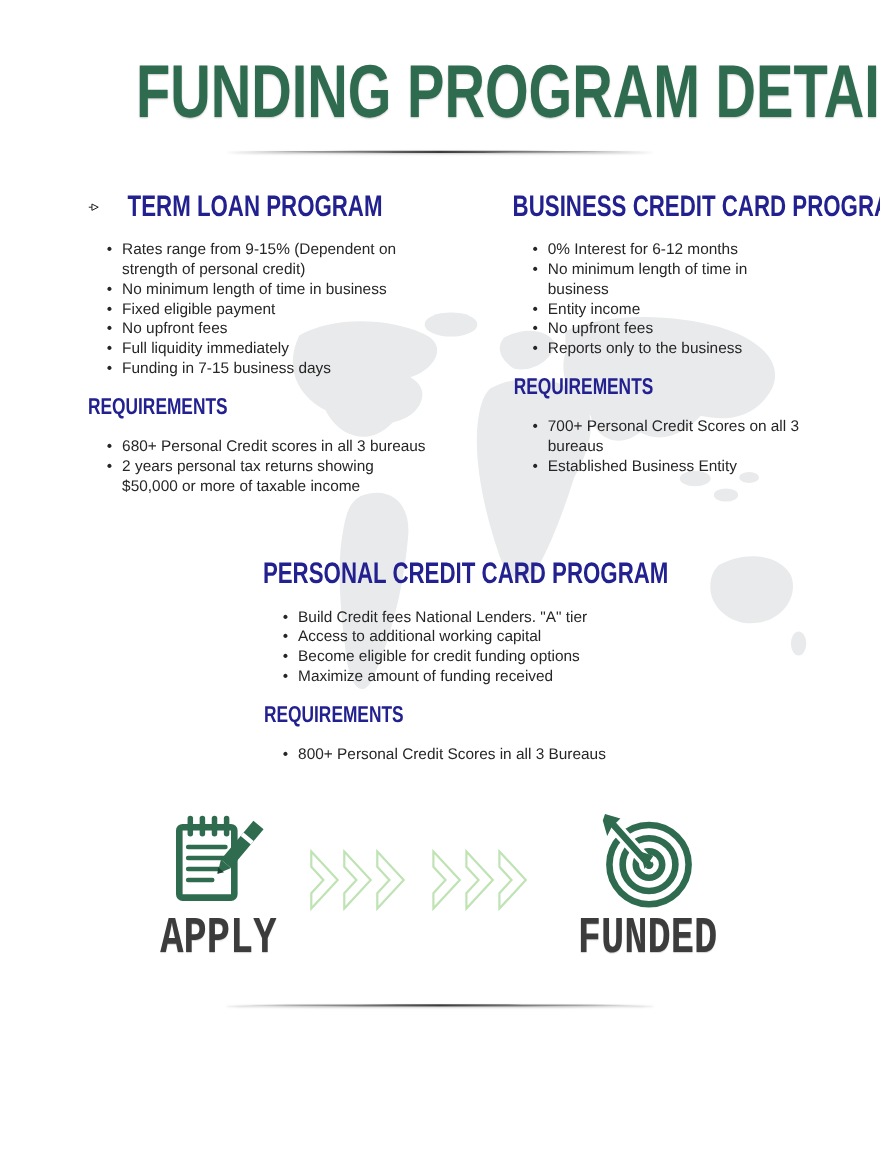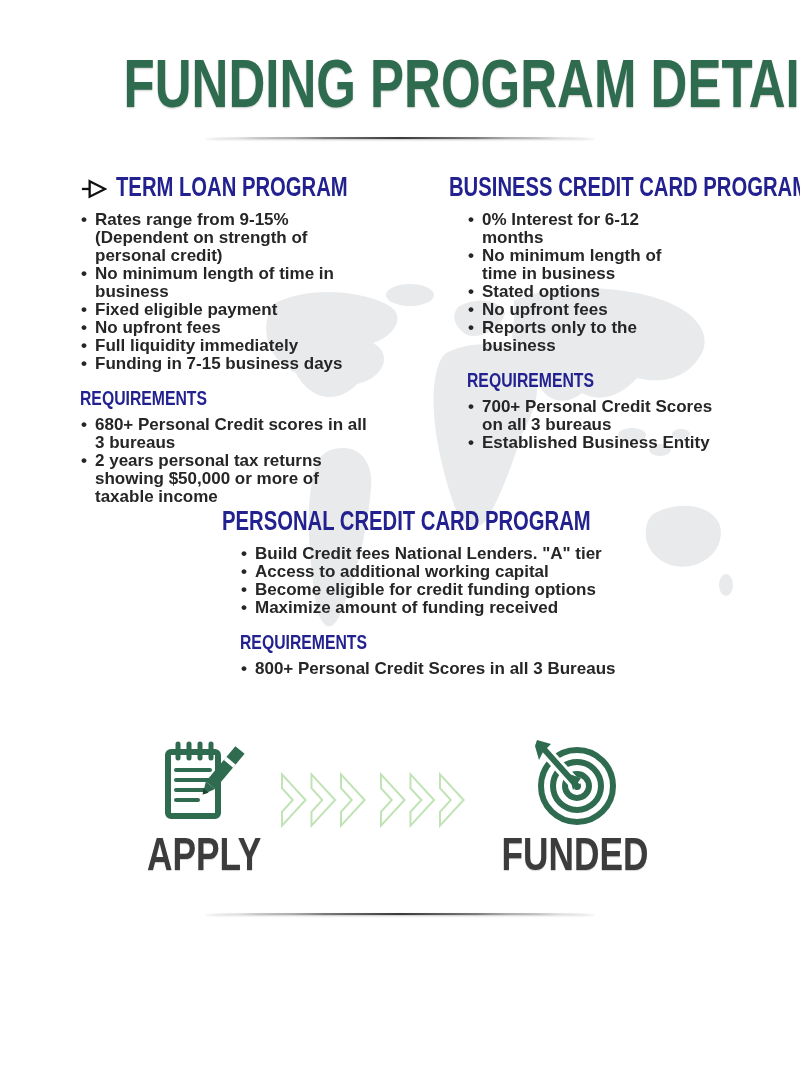--- a/index.html
+++ b/index.html
@@ -27,39 +27,39 @@
   .divider.bottom{top:913px;}
 
   
   .map{position:absolute;left:232px;top:283px;pointer-events:none;}
 
   
   .prog{position:absolute;}
   .prog.col-left{left:80px;top:174px;width:345px;}
   .prog.col-right{left:440px;top:174px;width:335px;}
   .prog.personal{left:213px;top:508px;width:400px;}
-  .prog-head{display:flex;align-items:center;gap:9px;margin-bottom:10px;}
+  .prog-head{display:flex;align-items:center;gap:26px;margin-bottom:10px;}
   .prog-head h2{margin:0;font-size:27px;color:#22218f;line-height:1;}
   .prog h3{margin:14px 0 8px 0;font-size:21px;color:#22218f;line-height:1;}
   .prog.personal .inner{padding-left:27px;}
-  ul.blist{list-style:none;margin:0;padding:0;color:#262626;font-size:17px;font-weight:700;line-height:18px;}
+  ul.blist{list-style:none;margin:16px;padding:0;color:#262626;font-size:14px;font-weight:400;line-height:18px;}
   ul.blist li{position:relative;padding-left:15px;margin:0;}
   ul.blist li::before{content:"\2022";position:absolute;left:1px;top:0;}
   .col-left ul.features{width:302px;}
   .col-left ul.reqs{width:292px;}
   .col-right ul.features{width:222px;}
   .col-right ul.reqs{width:246px;}
   .personal ul.features{width:362px;}
   .personal ul.reqs{width:380px;}
 
   
   .process{position:absolute;left:128px;top:736px;width:545px;display:flex;justify-content:space-between;align-items:flex-start;}
   .step{text-align:center;}
   .step .icon-box{height:92px;display:flex;align-items:center;justify-content:center;}
-  .step-label{display:block;margin-top:2px;font-size:47px;color:#3c3c3c;line-height:1;text-shadow:0 1px 1px rgba(0,0,0,0.18);}
+  .step-label{display:block;margin-top:2px;font-size:47px;color:#3c3c3c;line-height:1;text-shadow:0 1px 1px rgba(0,0,0,0.18);font-family:Liberation Mono, monospace;}
   .chevrons{margin-top:36px;}
 </style>
 </head>
 <body>
 
 <div class="page">
 
   <svg class="map" width="505" height="400" viewBox="0 0 505 400" aria-hidden="true">
     <g fill="#e9eaec">
       <path d="M40,22 C70,4 122,6 152,20 C178,31 162,54 141,60 C162,71 151,96 125,101 C101,126 74,111 64,90 C44,80 24,56 40,22 Z"></path>
@@ -109,21 +109,21 @@
       <svg width="28" height="24" viewBox="0 0 28 24" aria-hidden="true">
         <path d="M2 13 H10" stroke="#111" stroke-width="2.4" fill="none"></path>
         <path d="M10 5 L26 13 L10 21 Z" stroke="#111" stroke-width="2.4" fill="#fff"></path>
       </svg>
       <h2><span class="cond">BUSINESS CREDIT CARD PROGRAM</span></h2>
     </div>
     <div style="padding-left:27px;">
       <ul class="blist features">
         <li>0% Interest for 6-12 months</li>
         <li>No minimum length of time in business</li>
-        <li>Stated options</li>
+        <li>Entity income</li>
         <li>No upfront fees</li>
         <li>Reports only to the business</li>
       </ul>
       <h3><span class="cond">REQUIREMENTS</span></h3>
       <ul class="blist reqs">
         <li>700+ Personal Credit Scores on all 3 bureaus</li>
         <li>Established Business Entity</li>
       </ul>
     </div>
   </section>

